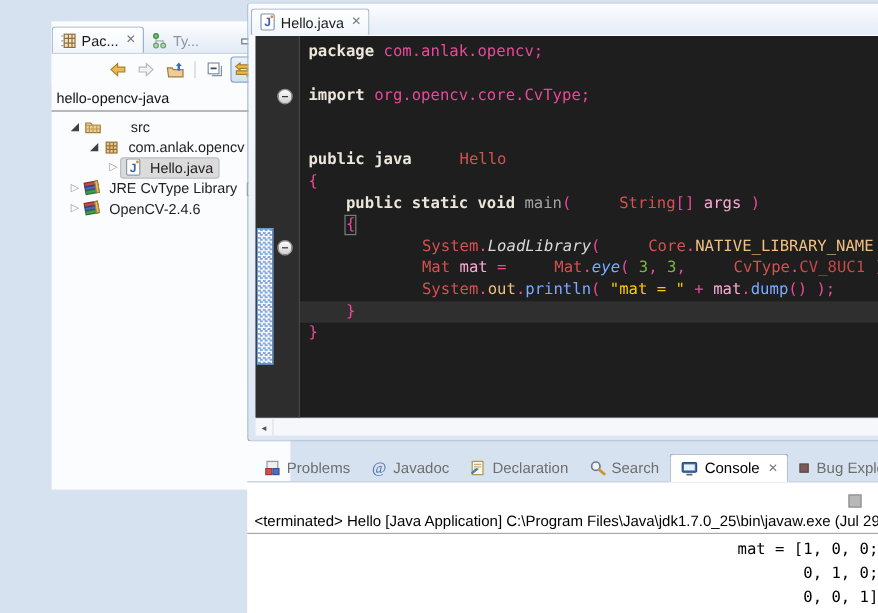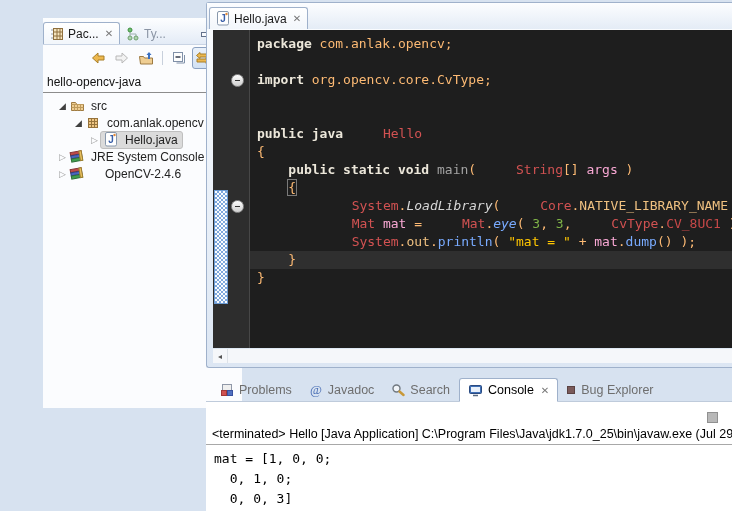--- a/index.html
+++ b/index.html
@@ -39,21 +39,21 @@
             background:conic-gradient(#7FA8DC 25%,#FAFCFF 0 50%,#7FA8DC 0 75%,#FAFCFF 0);
             background-size:4px 4px;border:1px solid #6D9CD4;}
   .fold{position:absolute;left:18px;width:11px;height:11px;border-radius:50%;
         background:linear-gradient(#FDFDFD,#CFCFCF);border:1px solid #8F8F8F;display:flex;align-items:center;justify-content:center;}
   .fold i{display:block;width:5px;height:1px;background:#333;}
   #code{position:absolute;left:37px;top:0;right:0;bottom:0;padding:5px 0 0 7px;
         font-family:"DejaVu Sans Mono","Liberation Mono",monospace;font-size:13px;line-height:18px;}
   .cl{height:18px;white-space:pre;}
   .cl.current{background:#2F2F2F;margin-left:-7px;padding-left:7px;}
   .kw{color:#ECE7DA;font-weight:bold;}
-  .pl{color:#fdba74;}
+  .pl{color:#ec4899;}
   .cls{color:#D25252;margin-left:32px;}
   .var{color:#f9a8d4;}
   .mth{color:#79ABFF;}
   .decl{color:#a3a3a3;font-weight:normal;}
   .fld{color:#EFC080;}
   .cnst{color:#C74848;}
   .str{color:#FFC600;}
   .num{color:#7FB347;}
   .itg{color:#D8D8D8;font-style:italic;}
   .itb{color:#79ABFF;font-style:italic;}
@@ -63,21 +63,21 @@
   
   #bpanel{position:absolute;left:206px;top:371px;right:0;bottom:0;}
   #btabs{height:30px;display:flex;align-items:flex-end;gap:1px;padding-left:6px;}
   .btab{display:flex;align-items:center;gap:5px;padding:4px 8px;color:#6E6E6E;font-size:12.5px;white-space:nowrap;}
   .btab.active{background:#FFFFFF;border:1px solid #9FB1CB;border-bottom:1px solid #FFF;border-radius:3px 3px 0 0;
                color:#000;margin-bottom:-1px;z-index:2;position:relative;}
   #ccontent{position:absolute;top:30px;left:0;right:0;bottom:0;background:#FFF;border-top:1px solid #BFCBDB;}
   #minisq{position:absolute;right:14px;top:10px;width:9px;height:9px;background:#B8B8B8;border:1px solid #909090;}
   #cstatus{margin-top:25px;padding:0 0 3px 6px;font-size:12.5px;color:#000;border-bottom:1px solid #A8A8A8;
            white-space:nowrap;overflow:hidden;}
-  #cout{padding:4px 0 0 8px;font-family:"DejaVu Sans Mono","Liberation Mono",monospace;font-size:13px;line-height:20px;color:#000;}
+  #cout{padding:4px 0 0 8px;font-family:"DejaVu Sans Mono","Liberation Mono",monospace;font-size:13px;line-height:20px;color:#000;text-align:right;}
   .outline{white-space:pre;}
   svg{display:block;}
 </style>
 </head>
 <body>
 
 <div id="root">
 
   <aside id="pkg">
     <div class="tabbar">
@@ -157,21 +157,21 @@
             <svg width="10" height="8">
               <path d="M1 2h8L5 7z" fill="#6A7585"></path>
             </svg>
           </span>
         </div>
       </div>
     <div id="proj">hello-opencv-java</div>
     <div id="tree">
         <div class="trow">
           <span class="tw exp" style="margin-left: 14px;">◢</span>
-          <span style="display: flex; align-items: center; gap: 3px;">
+          <span style="display: flex; align-items: center; gap: 21px;">
             <span class="ticon">
               <svg width="15" height="14" viewBox="0 0 15 14">
                 <path d="M1.5 3.5h4l1.5 2h6.5v6h-12z" fill="#EFCE93" stroke="#9E7B42"></path>
                 <path d="M1.5 5.5h12M1.5 8.5h12M4.5 5.5v6M7.5 5.5v6M10.5 5.5v6" stroke="#BE9A5C"></path>
               </svg>
             </span>
             <span>src</span>
           </span>
         </div>
         <div class="trow">
@@ -205,27 +205,27 @@
             <span class="ticon">
               <svg width="16" height="15" viewBox="0 0 16 15">
                 <g transform="rotate(-10 8 8)">
                   <rect x="2" y="2.5" width="11" height="3" fill="#BF4A4A" stroke="#803030"></rect>
                   <rect x="2" y="5.8" width="11" height="3" fill="#4A66BF" stroke="#303F80"></rect>
                   <rect x="2" y="9.1" width="11" height="3" fill="#3F9F4F" stroke="#2F6F38"></rect>
                   <rect x="10.8" y="2.5" width="2.4" height="9.6" fill="#E8C060" stroke="#A08030"></rect>
                 </g>
               </svg>
             </span>
-            <span>JRE System Console</span>
+            <span>JRE CvType Library</span>
             <span class="tsuf">[jdk1.7.0</span>
           </span>
         </div>
         <div class="trow">
           <span class="tw col" style="margin-left: 14px;">▷</span>
-          <span style="display: flex; align-items: center; gap: 17px; justify-content: flex-end;">
+          <span style="display: flex; align-items: center; gap: 3px; justify-content: flex-end;">
             <span class="ticon">
               <svg width="16" height="15" viewBox="0 0 16 15">
                 <g transform="rotate(-10 8 8)">
                   <rect x="2" y="2.5" width="11" height="3" fill="#BF4A4A" stroke="#803030"></rect>
                   <rect x="2" y="5.8" width="11" height="3" fill="#4A66BF" stroke="#303F80"></rect>
                   <rect x="2" y="9.1" width="11" height="3" fill="#3F9F4F" stroke="#2F6F38"></rect>
                   <rect x="10.8" y="2.5" width="2.4" height="9.6" fill="#E8C060" stroke="#A08030"></rect>
                 </g>
               </svg>
             </span>
@@ -296,20 +296,30 @@
           <span>
             <svg width="14" height="14" viewBox="0 0 14 14">
               <text x="7" y="11" font-size="13" fill="#4A6FB5" text-anchor="middle" font-family="Liberation Serif,serif">@</text>
             </svg>
           </span>
           <span>Javadoc</span>
         </div>
         <div class="btab">
           <span>
             <svg width="14" height="14" viewBox="0 0 14 14">
+              <rect x="2.5" y="1.5" width="9" height="11" fill="#FFF8E0" stroke="#A89858"></rect>
+              <path d="M4 4h6M4 6h6M4 8h4" stroke="#C0B078"></path>
+              <path d="M2 11.5l5-4" stroke="#4878C8" stroke-width="2"></path>
+            </svg>
+          </span>
+          <span>Declaration</span>
+        </div>
+        <div class="btab">
+          <span>
+            <svg width="14" height="14" viewBox="0 0 14 14">
               <circle cx="5.5" cy="5.5" r="3.5" fill="#F0F4F8" stroke="#707880" stroke-width="1.4"></circle>
               <path d="M8.5 8.5L12.5 12" stroke="#C89838" stroke-width="2.4" stroke-linecap="round"></path>
             </svg>
           </span>
           <span>Search</span>
         </div>
         <div class="btab active">
           <span>
             <svg width="15" height="14" viewBox="0 0 15 14">
               <rect x="1.5" y="2.5" width="12" height="8" rx="1" fill="#3F6FB5" stroke="#2A4A80"></rect>
@@ -328,18 +338,18 @@
           </span>
           <span>Bug Explorer</span>
         </div>
       </div>
     <div id="ccontent">
       <div id="minisq"></div>
       <div id="cstatus">&lt;terminated&gt; Hello [Java Application] C:\Program Files\Java\jdk1.7.0_25\bin\javaw.exe (Jul 29, 20</div>
       <div id="cout">
           <div class="outline">mat = [1, 0, 0;</div>
           <div class="outline">  0, 1, 0;</div>
-          <div class="outline">  0, 0, 3]</div>
+          <div class="outline">  0, 0, 1]</div>
         </div>
     </div>
   </section>
 
 </div>
 
 </body></html>

